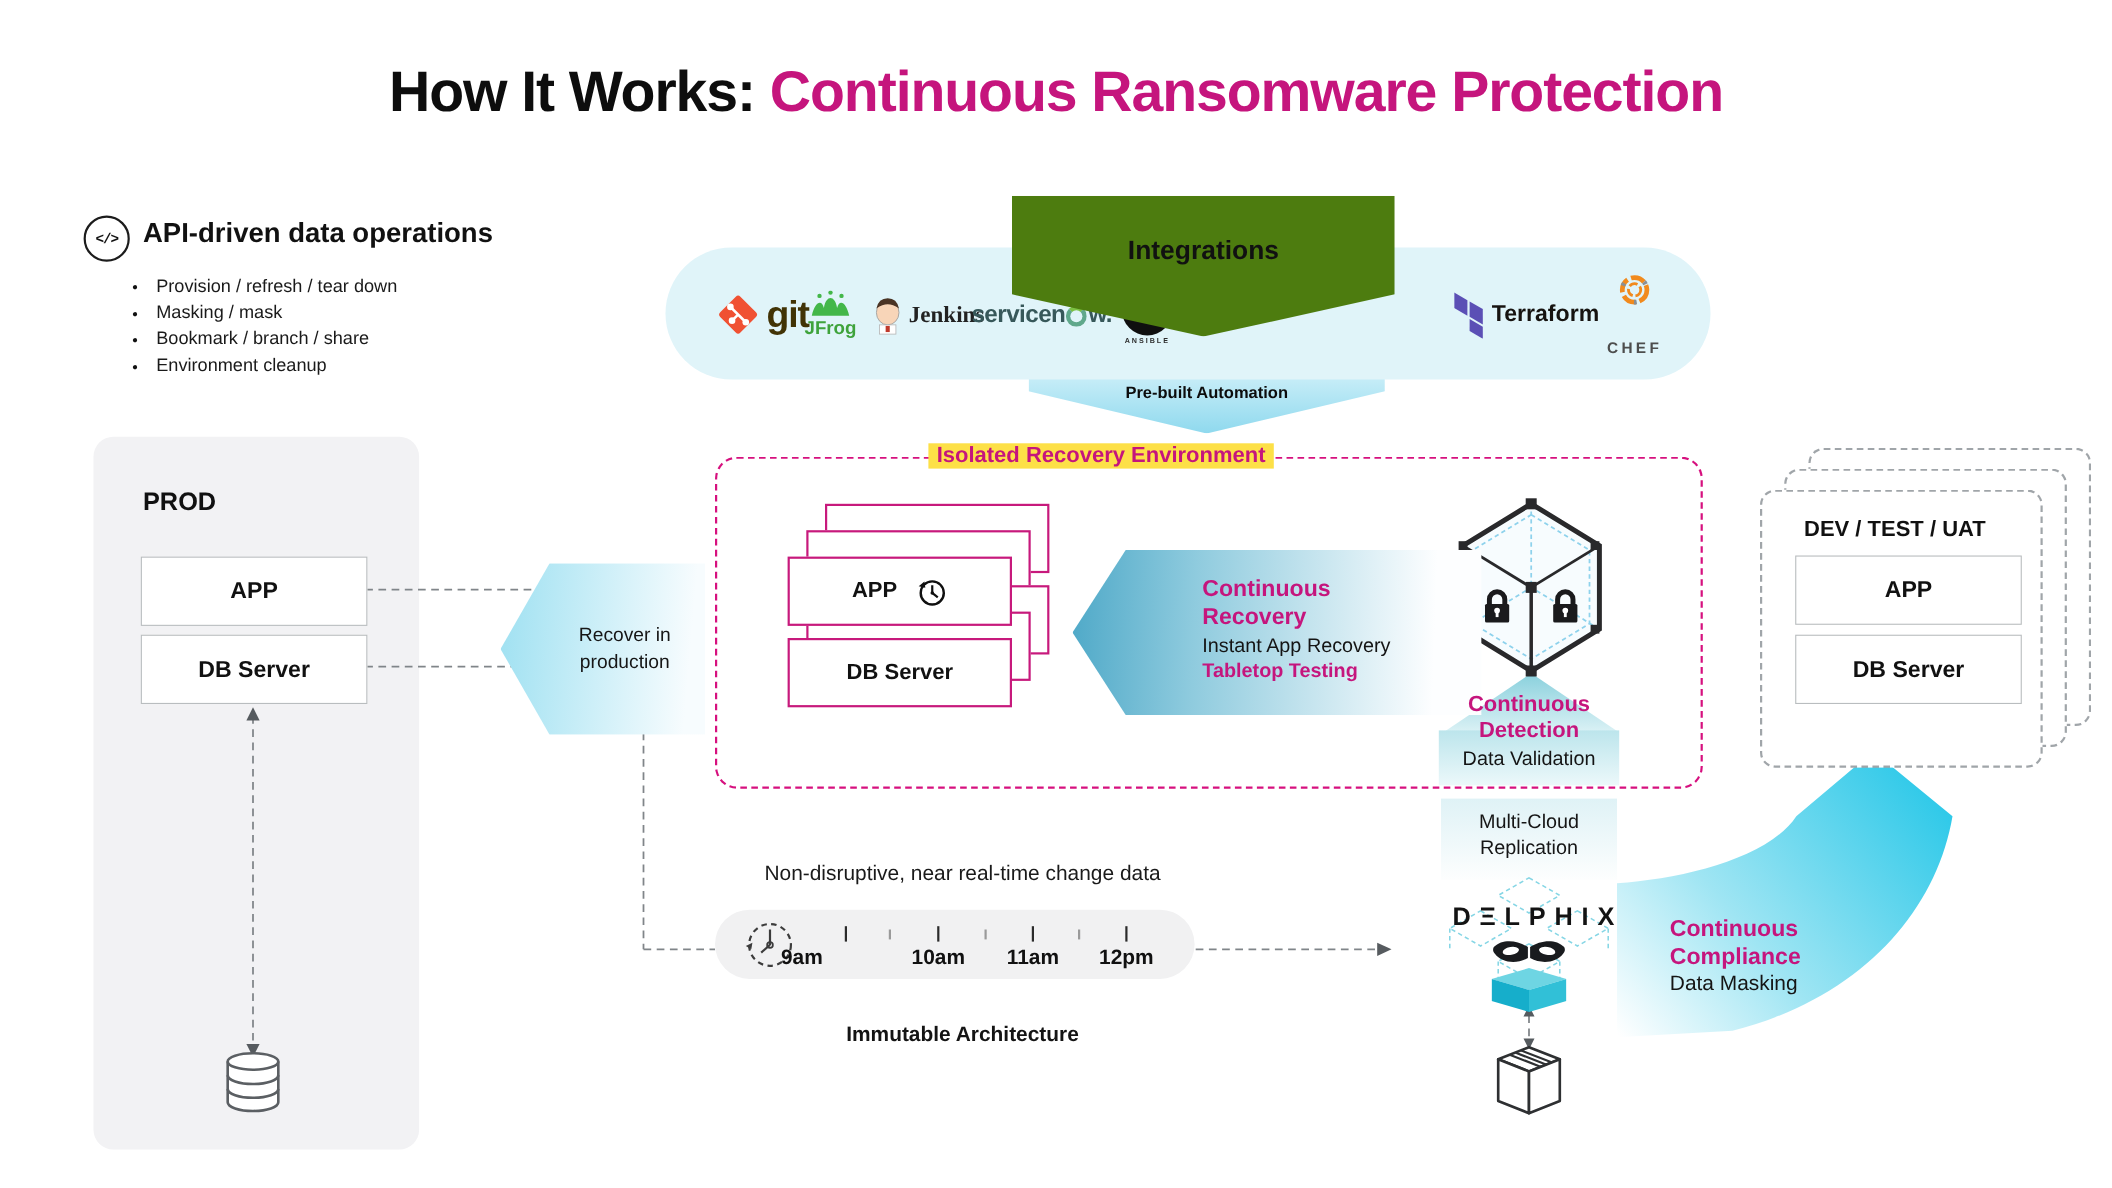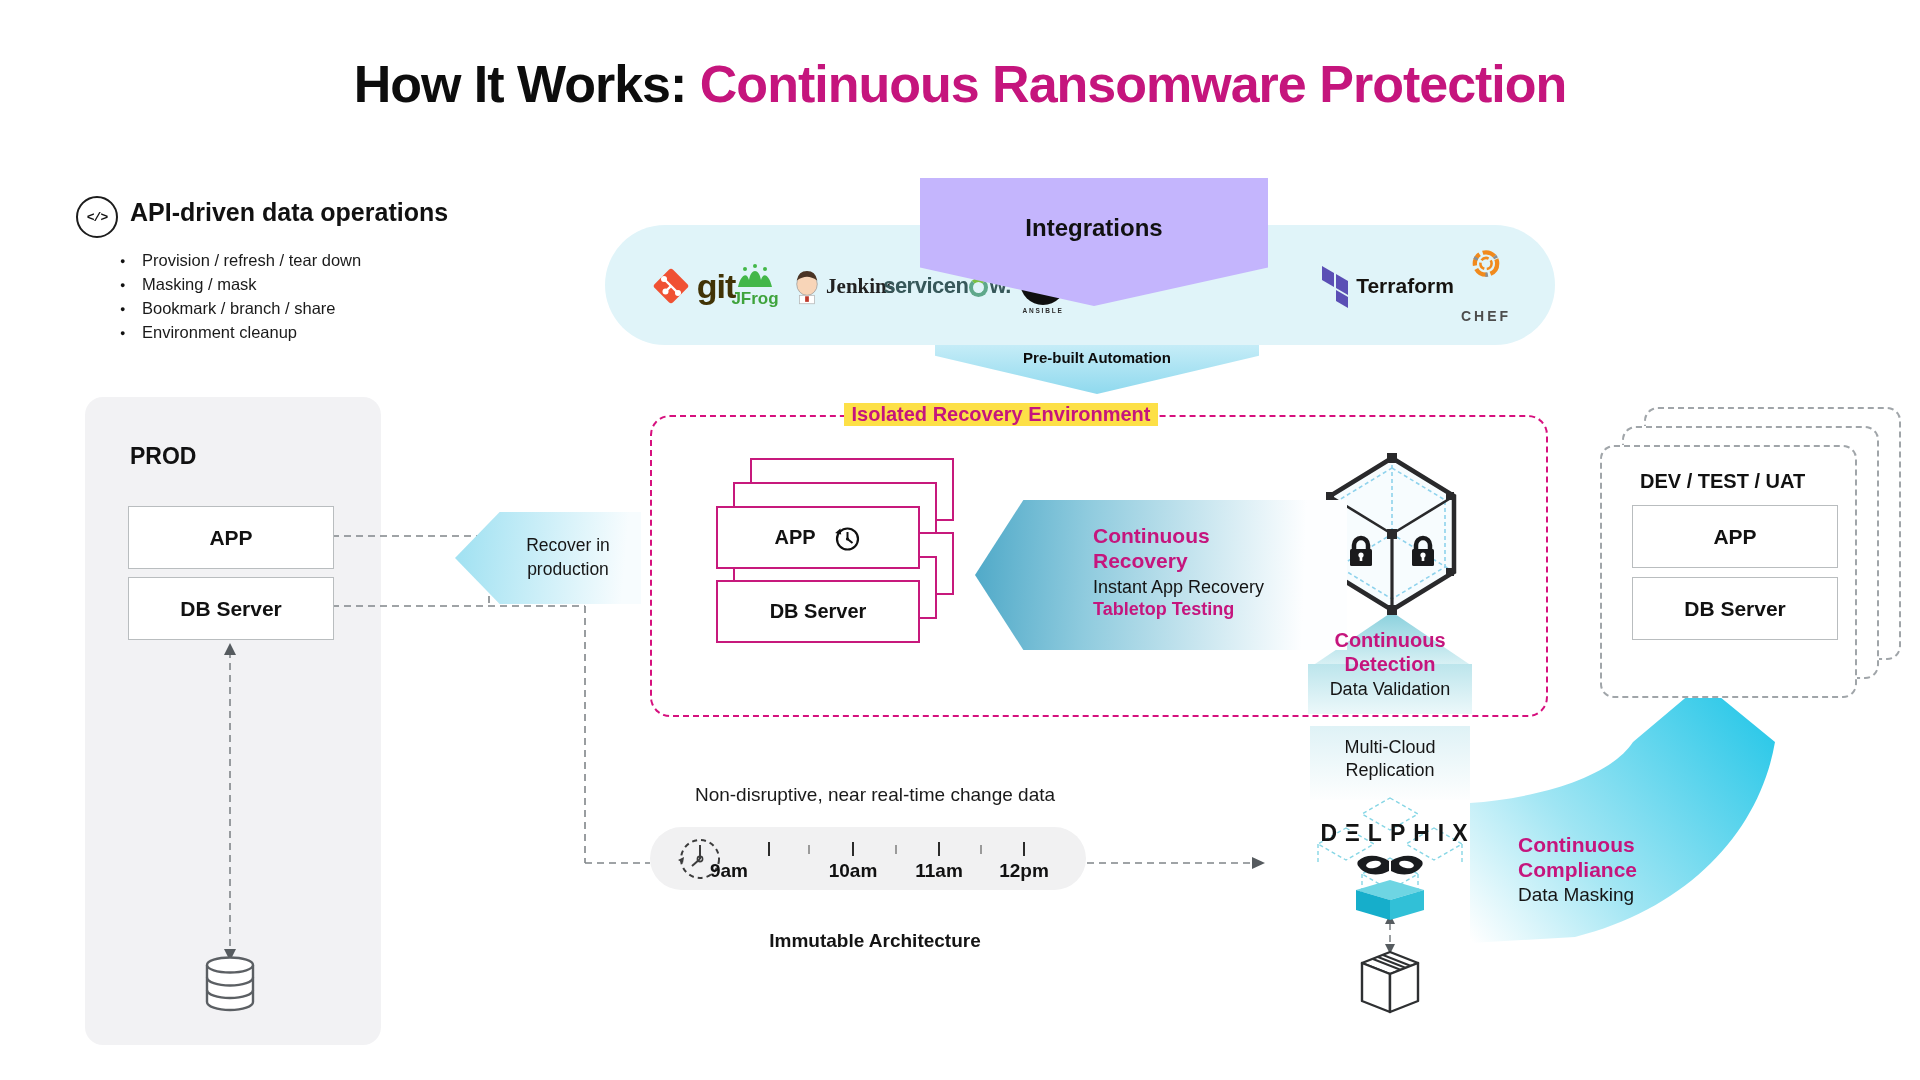--- a/index.html
+++ b/index.html
@@ -20,21 +20,21 @@
   .api-bullets{left:118px;top:248px;list-style:none;margin:0;padding:0;}
   .api-bullets li{position:relative;padding-left:24px;font-size:16.5px;line-height:24px;color:#1a1a1a;}
   .api-bullets li::before{content:"●";position:absolute;left:2px;top:1px;font-size:9px;color:#111;}
 
   
   .int-pill{left:605px;top:225px;width:950px;height:120px;border-radius:60px;background:#E0F4F9;z-index:1;}
   .int-chevron{left:935px;top:336px;width:324px;height:58px;z-index:0;
       clip-path:polygon(0 0,100% 0,100% 34%,50% 100%,0 34%);
       background:linear-gradient(180deg,#CFF0F9 0%,#8FD9EE 100%);
       text-align:center;font-size:15px;font-weight:700;color:#0c0c0c;padding-top:13px;box-sizing:border-box;}
-  .int-label{left:920px;top:178px;width:348px;height:128px;background:#c4b5fd;z-index:3;
+  .int-label{left:920px;top:178px;width:348px;height:128px;background:#4d7c0f;z-index:3;
       clip-path:polygon(0 0,100% 0,100% 70%,50% 100%,0 70%);
       filter:drop-shadow(0 3px 3px rgba(0,0,0,0.13));
       text-align:center;font-size:24px;font-weight:700;padding-top:36px;box-sizing:border-box;}
   .logo{top:248px;height:76px;display:flex;align-items:center;justify-content:center;z-index:2;}
   .logo.col{flex-direction:column;justify-content:center;}
   .git-text{font-size:34px;font-weight:800;color:#413306;margin-left:4px;letter-spacing:-1px;}
   .jfrog-text{font-size:17px;font-weight:700;color:#3FA33C;margin-top:1px;}
   .jenkins-text{font-family:"Liberation Serif",serif;font-size:21px;font-weight:700;color:#222;margin-left:5px;}
   .sn{font-size:22px;font-weight:700;color:#37585A;letter-spacing:-0.5px;display:flex;align-items:center;}
   .sn-ring{display:inline-block;width:11px;height:11px;border:4.5px solid #5FA88B;border-top-color:#7BC142;
@@ -49,21 +49,21 @@
   .prod-label{left:130px;top:443px;font-size:23px;font-weight:700;z-index:2;}
   .node-box{width:204px;height:61px;background:#fff;border:1px solid #B9BDBF;display:flex;align-items:center;
             justify-content:center;font-size:21px;font-weight:700;z-index:2;}
   .prod-app{left:128px;top:506px;}
   .prod-db{left:128px;top:577px;}
 
   
   .connectors{left:0;top:0;z-index:1;}
 
   
-  .recover-arrow{left:455px;top:512px;width:186px;height:92px;z-index:3;
+  .recover-arrow{left:455px;top:512px;width:186px;height:156px;z-index:3;
       clip-path:polygon(0 50%,24% 0,100% 0,100% 100%,24% 100%);
       background:linear-gradient(95deg,#A3E2F2 5%,#F7FCFE 90%);
       display:flex;flex-direction:column;align-items:center;justify-content:center;
       padding-left:40px;box-sizing:border-box;font-size:17.5px;color:#161616;line-height:1.35;}
 
   
   .ire-box{left:650px;top:415px;width:898px;height:302px;border:2px dashed #D6107E;border-radius:20px;z-index:1;box-sizing:border-box;}
   .ire-legend{left:844px;top:403px;width:314px;background:#fde047;text-align:center;z-index:2;
               font-size:20px;font-weight:700;color:#C5157D;}
   .stackbox{width:204px;height:63px;background:#fff;border:2px solid #C7197C;box-sizing:border-box;z-index:2;}

